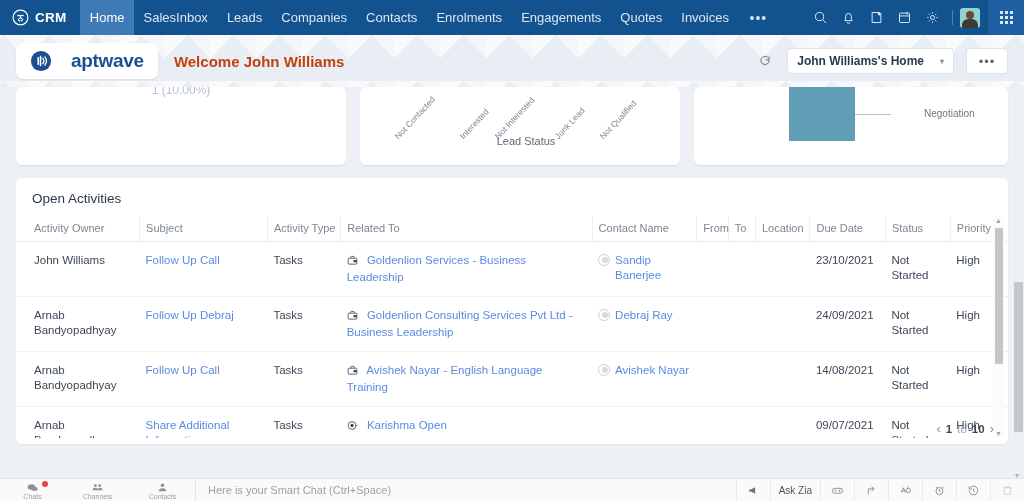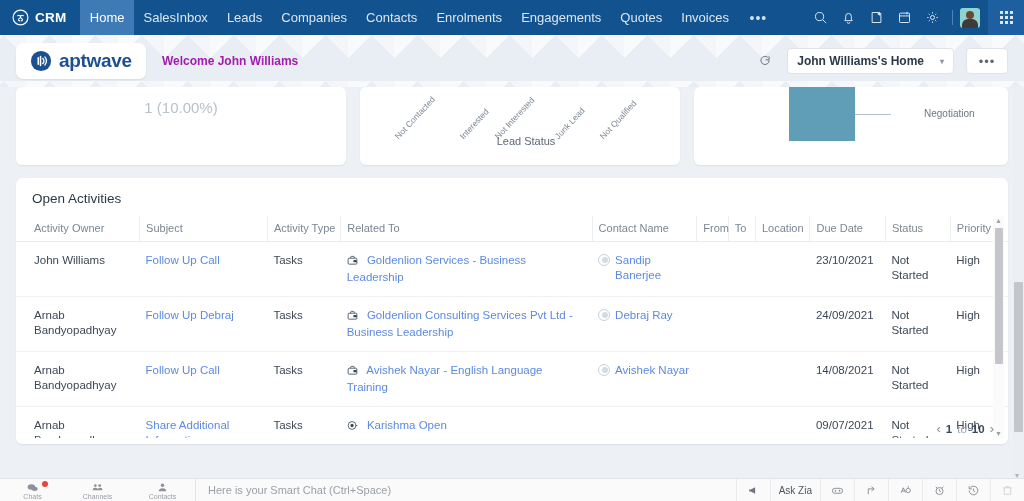--- a/index.html
+++ b/index.html
@@ -60,26 +60,26 @@
   .welcome::before {
     content: ""; position: absolute; inset: 0;
     background:
       linear-gradient(135deg, rgba(255,255,255,.85) 25%, transparent 25%) -20px 0/46px 46px,
       linear-gradient(225deg, rgba(255,255,255,.6) 25%, transparent 25%) -20px 0/46px 46px,
       #e9eef4;
     opacity: .8;
   }
   .logo-card {
     position: relative; background: #fff; border-radius: 7px; padding: 7px 14px;
-    display: flex; align-items: center; gap: 7px; box-shadow: 0 1px 2px rgba(0,0,0,.08);
+    display: flex; align-items: center; gap: 19px; box-shadow: 0 1px 2px rgba(0,0,0,.08);
   }
   .logo-mark { width: 22px; height: 22px; }
   .logo-text { font-size: 19px; font-weight: bold; color: #1b4f91; letter-spacing: -.3px; }
   .welcome-title {
-    position: relative; margin-left: 16px; font-size: 12px; font-weight: bold; color: #a21caf;
+    position: relative; margin-left: 16px; font-size: 15px; font-weight: bold; color: #c2410c;
   }
   .welcome-right { position: relative; margin-left: auto; display: flex; align-items: center; gap: 12px; }
   .refresh-btn { cursor: pointer; width: 20px; height: 20px; display: flex; align-items: center; justify-content: center; }
   .refresh-btn svg { width: 14px; height: 14px; stroke: #4a5866; fill: none; stroke-width: 1.4; }
   .home-select {
     background: #fff; border: 1px solid #dfe4ea; border-radius: 4px; height: 26px;
     display: flex; align-items: center; gap: 16px; padding: 0 9px;
     font-size: 12px; color: #2b3a4a; font-weight: bold; cursor: pointer;
   }
   .home-select .caret { font-size: 8px; color: #8c97a3; }
@@ -96,21 +96,21 @@
   .chart-card {
     background: #fff; border-radius: 6px; box-shadow: 0 1px 2px rgba(0,0,0,.07);
     position: relative; overflow: hidden;
   }
   .chart-card.c1 { width: 330px; }
   .chart-card.c2 { width: 320px; }
   .chart-card.c3 { flex: 1; }
 
   .c1-topnum {
     position: absolute; top: -4px; left: 50%; transform: translateX(-50%);
-    font-size: 15px; color: #b9c1c9; white-space: nowrap; margin-top: 16px;
+    font-size: 12px; color: #b9c1c9; white-space: nowrap;
   }
   .lead-labels { position: absolute; top: 2px; left: 0; right: 0; height: 48px; }
   .lead-labels span {
     position: absolute; font-size: 8.5px; color: #7e8894; white-space: nowrap;
     transform: rotate(-47deg); transform-origin: left bottom;
   }
   .lead-axis-title {
     position: absolute; bottom: 18px; left: 12px; right: 0; text-align: center;
     font-size: 11px; color: #5d6874;
   }

